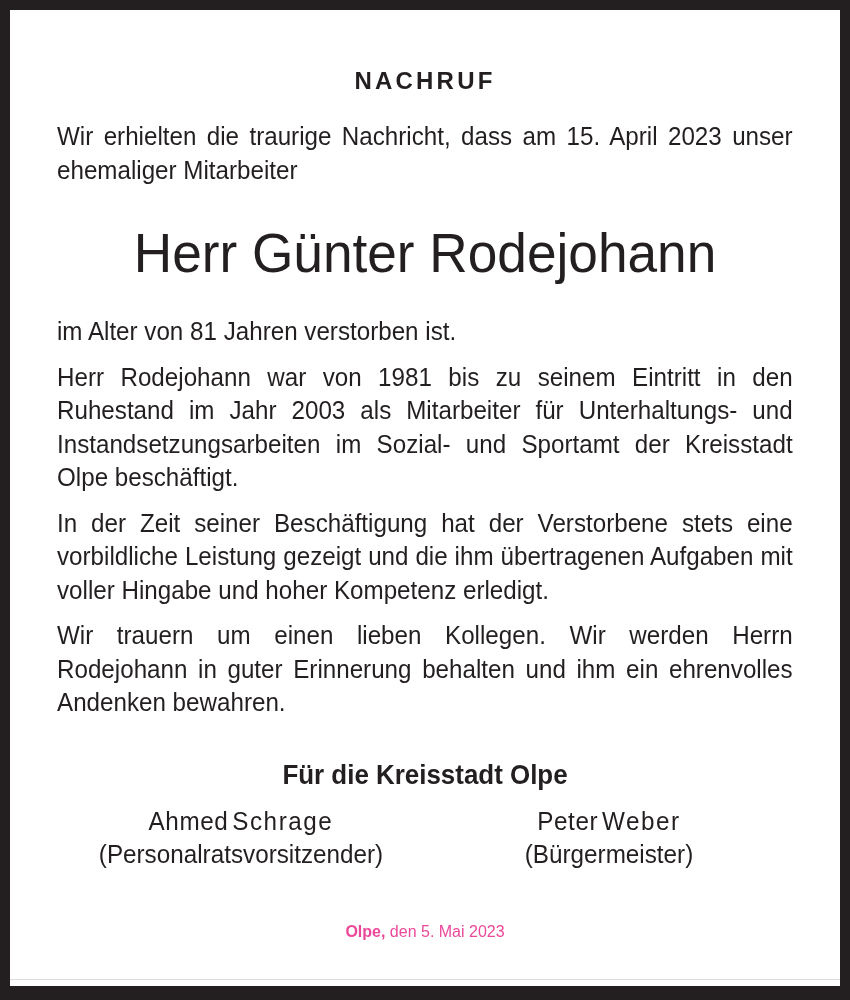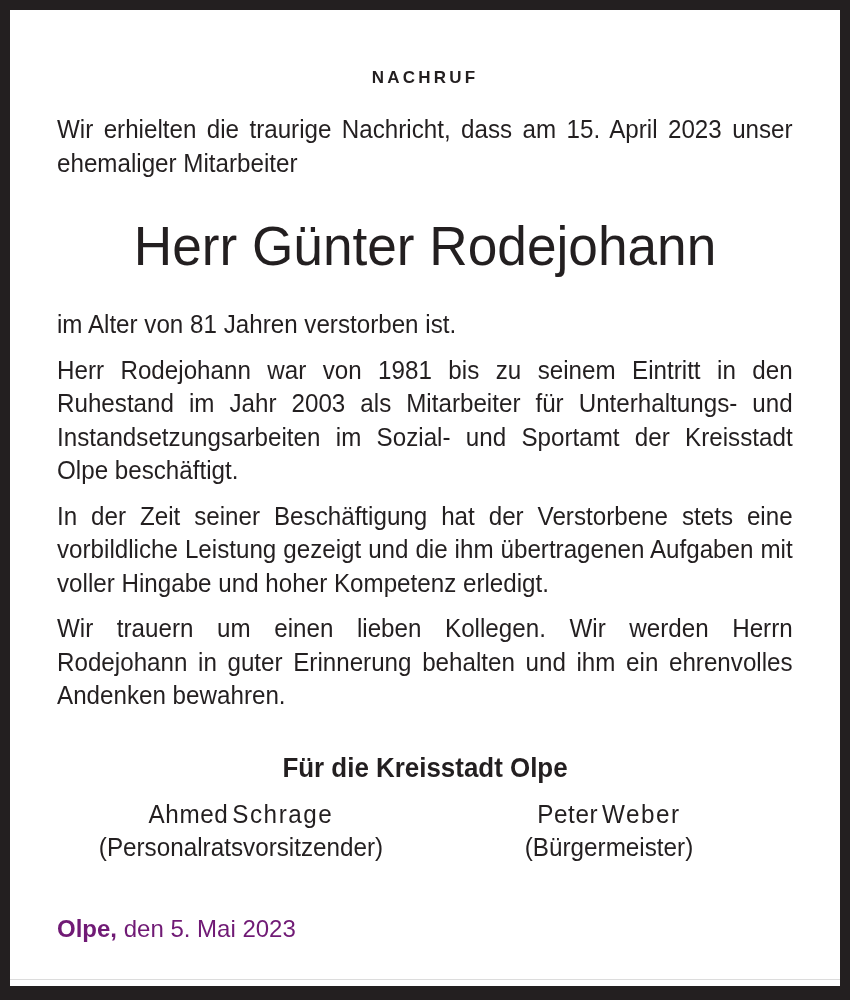--- a/index.html
+++ b/index.html
@@ -37,21 +37,21 @@
     position: absolute;
     left: 47px;
     top: 0;
     width: 736px;
   }
 
   
   .nachruf-title {
     font-family: "Liberation Sans", sans-serif;
     font-weight: bold;
-    font-size: 17px;
+    font-size: 24px;
     letter-spacing: 3.2px;
     text-align: center;
     color: #231f20;
     margin: 0;
     padding-top: 59px;
     line-height: 1;
   }
 
   
   .para {
@@ -125,24 +125,25 @@
     font-family: "Liberation Sans", sans-serif;
     font-size: 25px;
     line-height: 33px;
     color: #231f20;
     transform: scaleX(0.97);
   }
 
   
   .date-line {
     font-family: "Liberation Sans", sans-serif;
-    font-size: 24px;
-    line-height: 1;
-    color: #701a75;
+    font-size: 16px;
+    line-height: 1;
+    color: #ec4899;
     padding-top: 53px;
+    text-align: center;
   }
   .date-line .place {
     font-weight: bold;
   }
 
   
   .bottom-rule {
     position: absolute;
     left: 0;
     right: 0;

